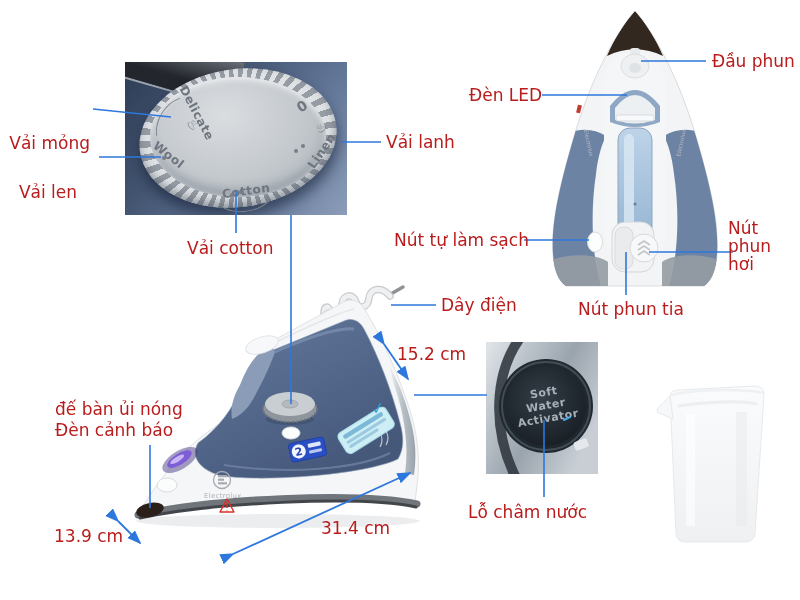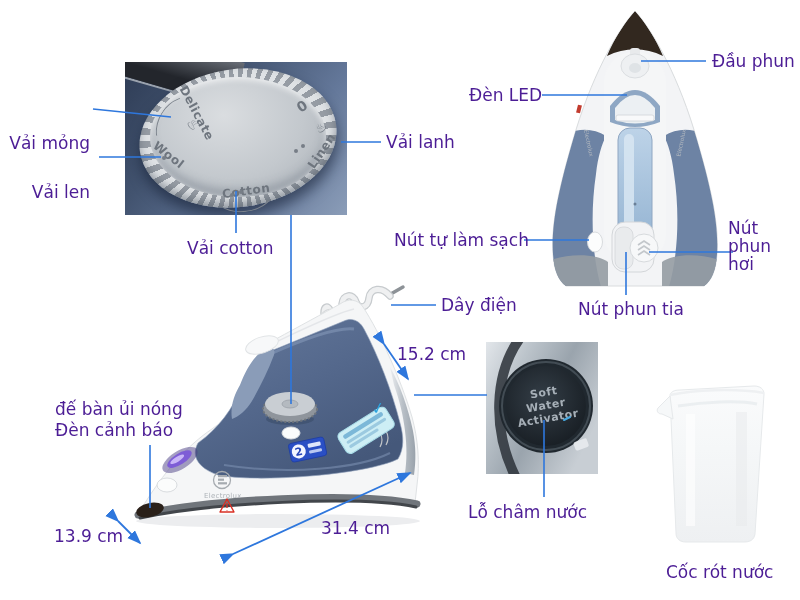--- a/index.html
+++ b/index.html
@@ -1,18 +1,18 @@
 <!DOCTYPE html>
 <html><head>
 <meta charset="utf-8">
 <style>
   html,body{margin:0;padding:0;background:#fff;}
   #stage{position:relative;width:800px;height:600px;background:#ffffff;overflow:hidden;
          font-family:"DejaVu Sans","Liberation Sans",sans-serif;}
-  .label{position:absolute;color:#4c1d95;font-size:17px;line-height:20px;white-space:nowrap;}
+  .label{position:absolute;color:#b91c1c;font-size:17px;line-height:20px;white-space:nowrap;}
   .label.center{text-align:left;white-space:normal;}
   .label.right{text-align:right;margin-top:36px;}
   svg{position:absolute;left:0;top:0;}
   .abs{position:absolute;}
   
   #dial-photo{left:125px;top:62px;width:222px;height:153px;overflow:hidden;
     background:linear-gradient(128deg,#2e3c55 0%,#42536f 32%,#64789a 68%,#8b9db8 100%);}
   #dial-handle{left:-16px;top:-18px;width:132px;height:46px;transform:rotate(16deg);
     background:linear-gradient(180deg,#6a6f78 0%,#23262c 70%);border-radius:0 0 36px 8px;
     box-shadow:0 2px 0 #9aa2ad;}
@@ -242,36 +242,35 @@
       <line x1="150" y1="445" x2="150" y2="508"></line>
     </g>
     <g stroke="#2e77dd" stroke-width="1.8" marker-start="url(#ah)" marker-end="url(#ah)">
       <line x1="384" y1="344" x2="408" y2="379"></line>
       <line x1="233" y1="554" x2="410" y2="473"></line>
       <line x1="118" y1="521" x2="140" y2="543"></line>
     </g>
   </svg>
 
   <div class="label right" style="left:6px;top:97px;width:84px;">Vải mỏng</div>
-  <div class="label right" style="left:6px;top:146px;width:84px;">Vải len</div>
+  <div class="label right" style="left:6px;top:146px;width:84px;text-align:center;">Vải len</div>
   <div class="label" style="left:187px;top:238px;">Vải cotton</div>
   <div class="label" style="left:386px;top:132px;">Vải lanh</div>
   <div class="label" style="left:469px;top:85px;">Đèn LED</div>
   <div class="label" style="left:712px;top:51px;">Đầu phun</div>
   <div class="label" style="left:394px;top:230px;">Nút tự làm sạch</div>
   <div class="label center" style="left:728px;top:219px;width:64px;line-height:18px;">
     <div>Nút</div>
     <div>phun</div>
     <div>hơi</div>
   </div>
   <div class="label" style="left:578px;top:299px;">Nút phun tia</div>
   <div class="label" style="left:441px;top:295px;">Dây điện</div>
   <div class="label center" style="left:55px;top:399px;width:130px;line-height:21px;">
     <div>đế bàn ủi nóng</div>
     <div>Đèn cảnh báo</div>
   </div>
   <div class="label" style="left:468px;top:502px;">Lỗ châm nước</div>
-  <div class="label" style="left:666px;top:562px;">Cốc rót nước</div>
   <div class="label" style="left:397px;top:344px;">15.2 cm</div>
   <div class="label" style="left:321px;top:518px;">31.4 cm</div>
   <div class="label" style="left:54px;top:526px;">13.9 cm</div>
 
 </div>
 
 </body></html>

